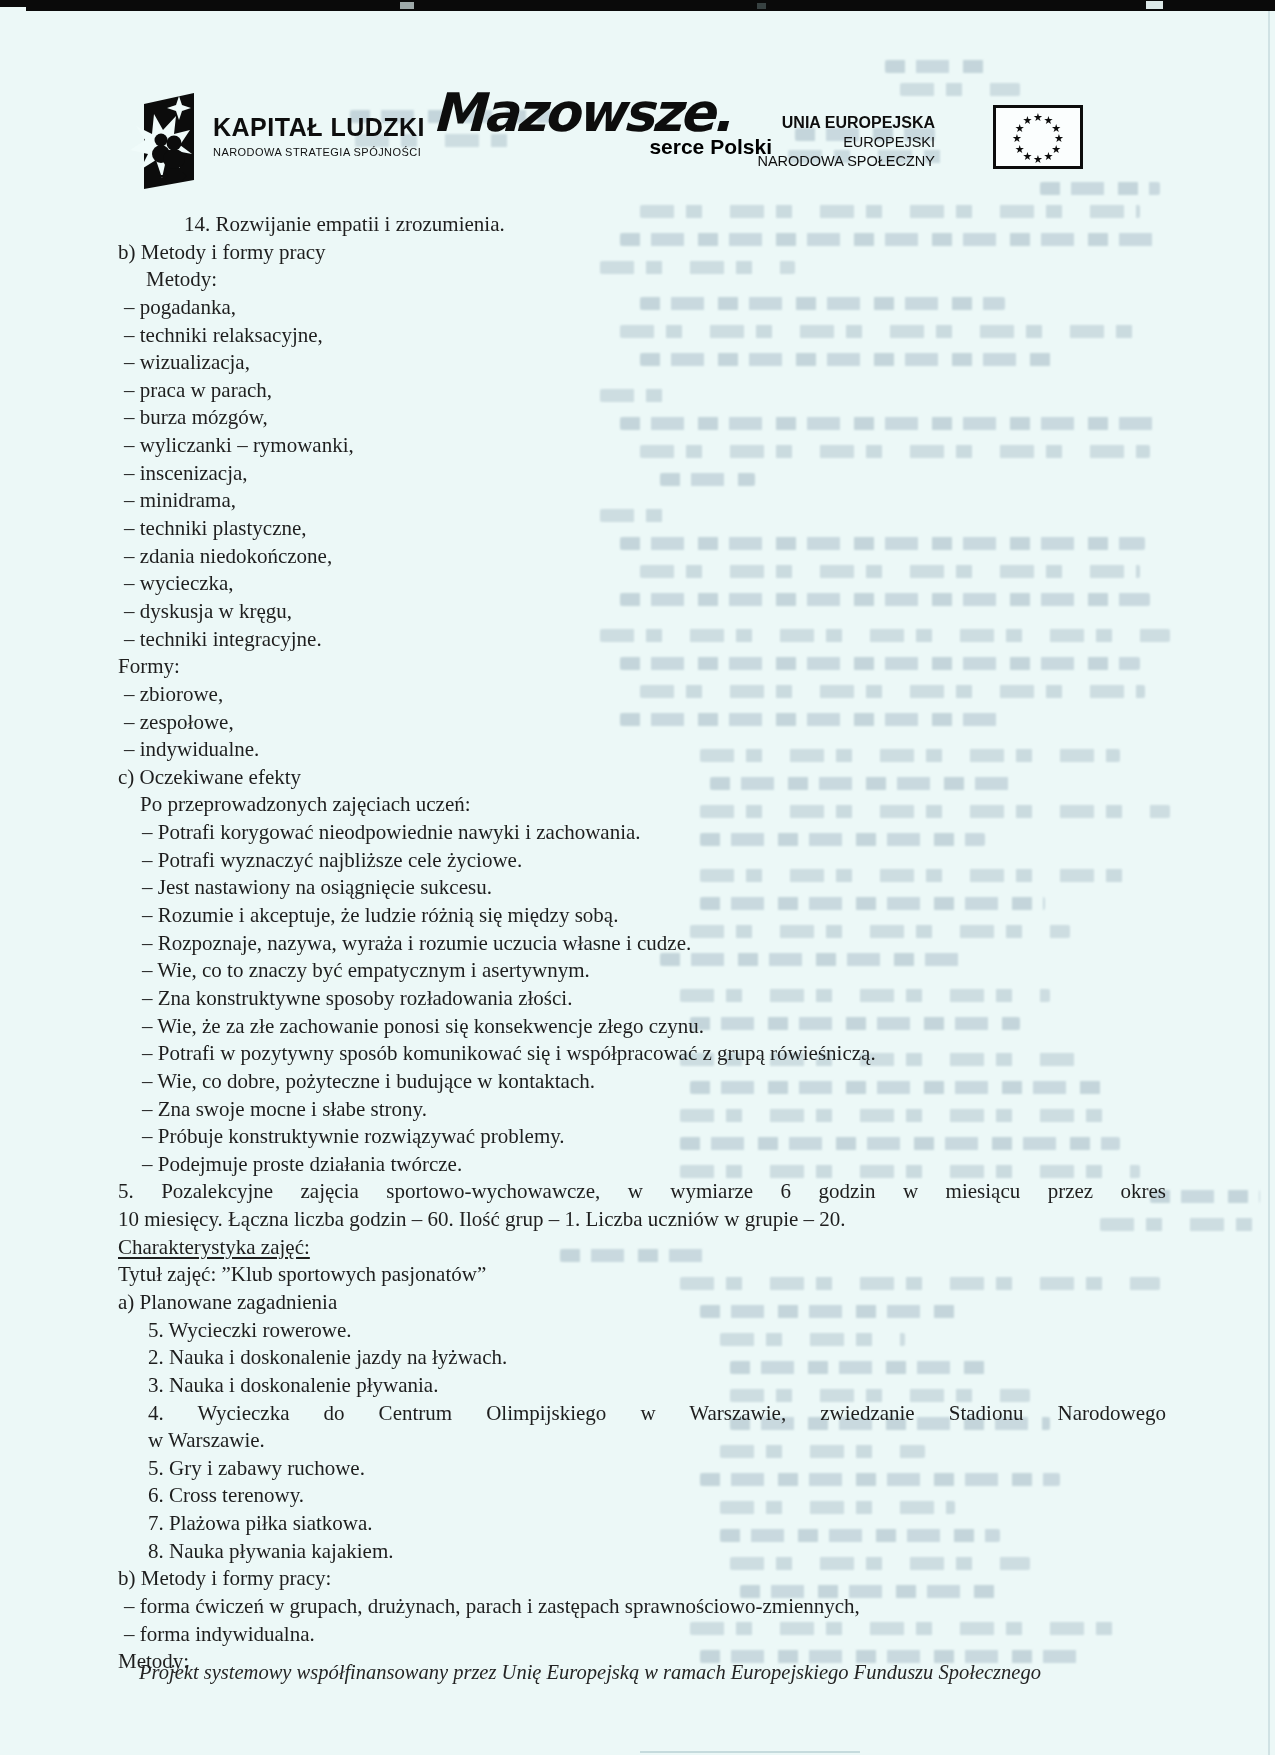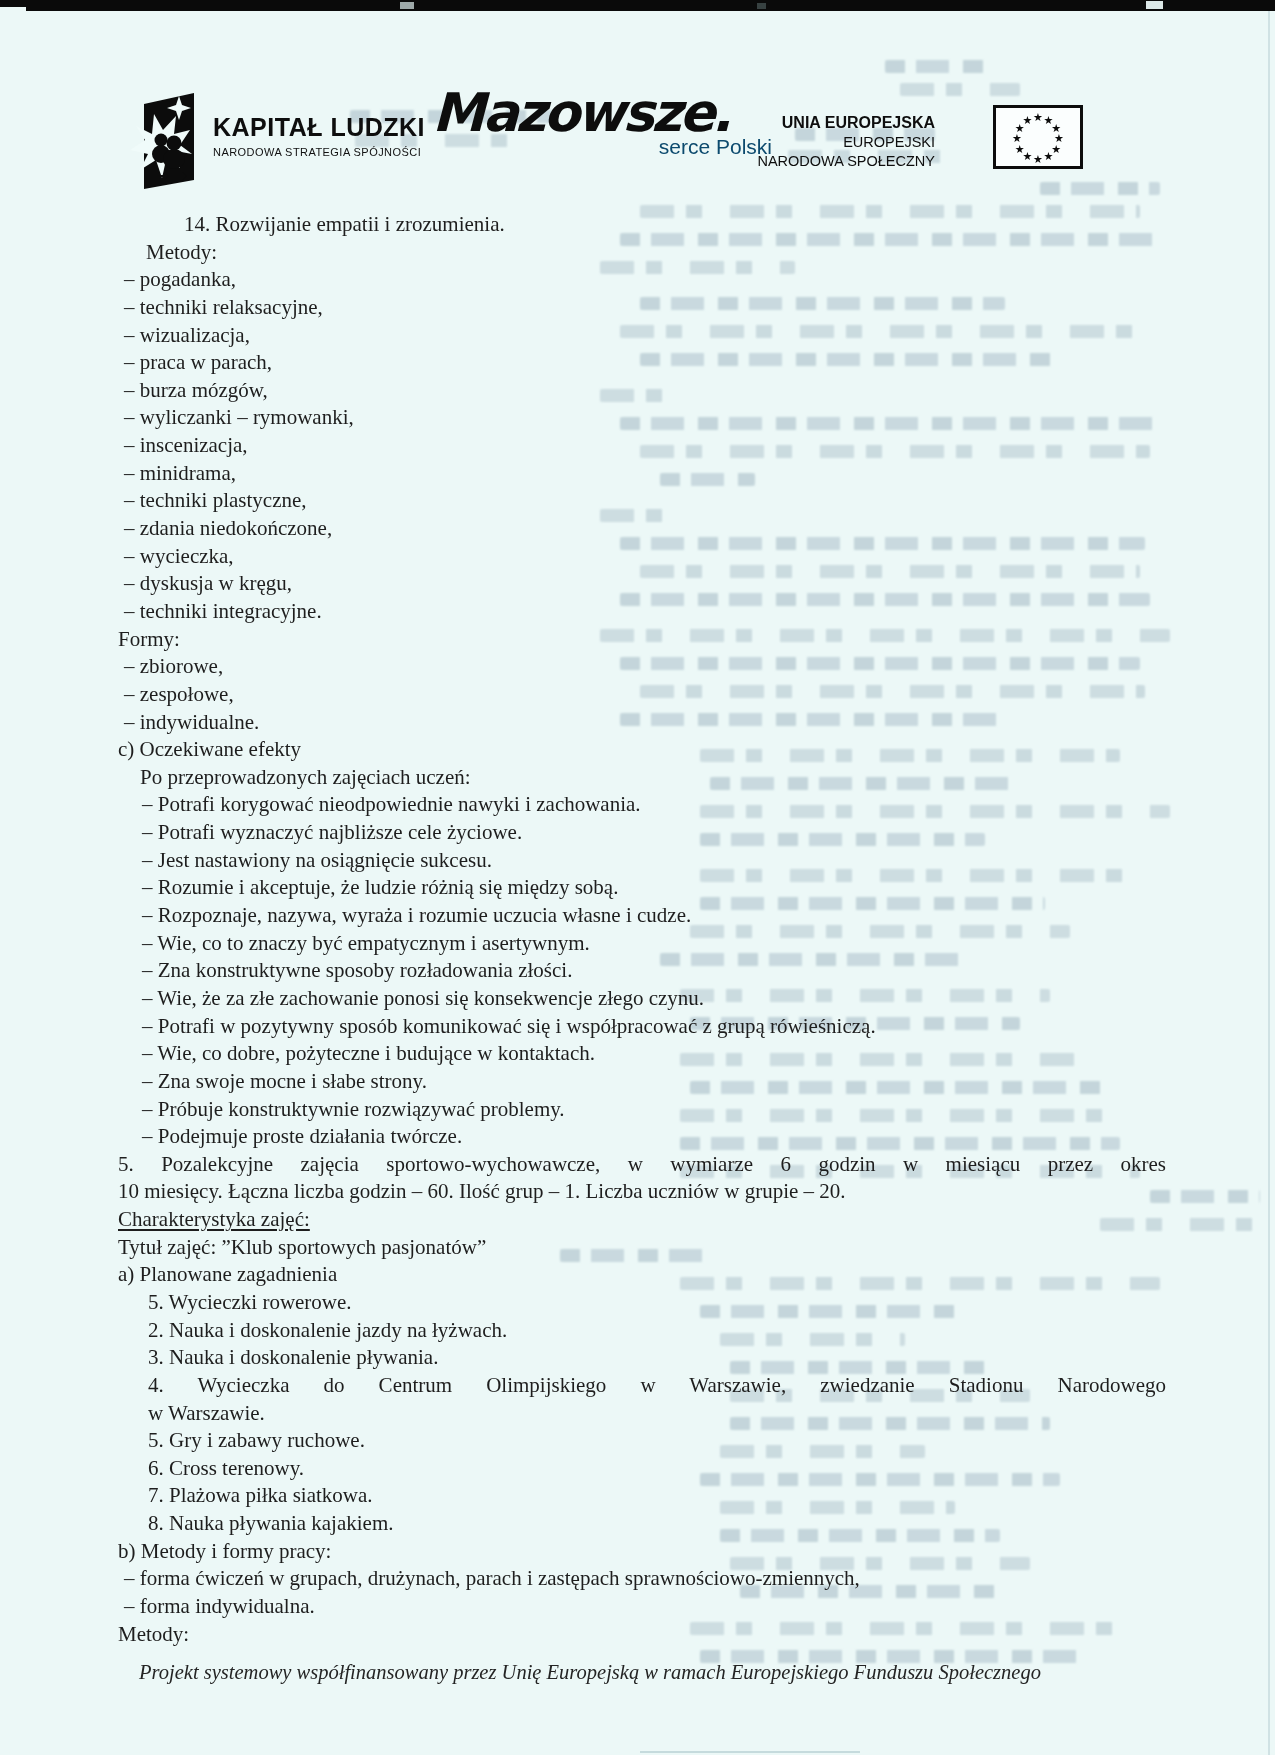--- a/index.html
+++ b/index.html
@@ -39,21 +39,21 @@
   .kl-title{font-size:25px;font-weight:bold;letter-spacing:.5px;color:#0e0e0e;}
   .kl-sub{font-size:11px;letter-spacing:.45px;margin-top:4px;color:#111;}
   .mazowsze{position:absolute;left:437px;top:82px;width:345px;}
   .mz-text{
     font-family:"DejaVu Sans",sans-serif;font-style:italic;font-weight:800;
     font-size:53px;letter-spacing:-3px;color:#0d0d0d;transform:skewX(-4deg);
     display:inline-block;
   }
   .mz-tag{
     text-align:right;margin-top:-8px;padding-right:10px;
-    font-family:"Liberation Sans",sans-serif;font-weight:400;font-size:21px;color:#0c4a6e;
+    font-family:"Liberation Sans",sans-serif;font-weight:700;font-size:21px;color:#000000;
   }
   .unia{
     position:absolute;left:715px;top:112px;width:220px;text-align:right;
     font-family:"Liberation Sans",sans-serif;color:#0e0e0e;line-height:1.32;
   }
   .unia .u1{font-size:16px;font-weight:bold;}
   .unia .u2,.unia .u3{font-size:14.5px;font-weight:normal;}
   .eu-flag{position:absolute;left:993px;top:105px;}
 
   
@@ -192,20 +192,21 @@
           <text x="24" y="37">★</text>
         <text x="26.8" y="26.5">★</text>
           <text x="34.5" y="18.8">★</text>
       </g>
     </svg>
   </div>
 </div>
 
 <div class="doc">
   <div class="ln ind14">14. Rozwijanie empatii i zrozumienia.</div>
+  <div class="ln">b) Metody i formy pracy</div>
   <div class="ln metody">Metody:</div>
   <div class="ln dash1">– pogadanka,</div>
   <div class="ln dash1">– techniki relaksacyjne,</div>
   <div class="ln dash1">– wizualizacja,</div>
   <div class="ln dash1">– praca w parach,</div>
   <div class="ln dash1">– burza mózgów,</div>
   <div class="ln dash1">– wyliczanki – rymowanki,</div>
   <div class="ln dash1">– inscenizacja,</div>
   <div class="ln dash1">– minidrama,</div>
   <div class="ln dash1">– techniki plastyczne,</div>

